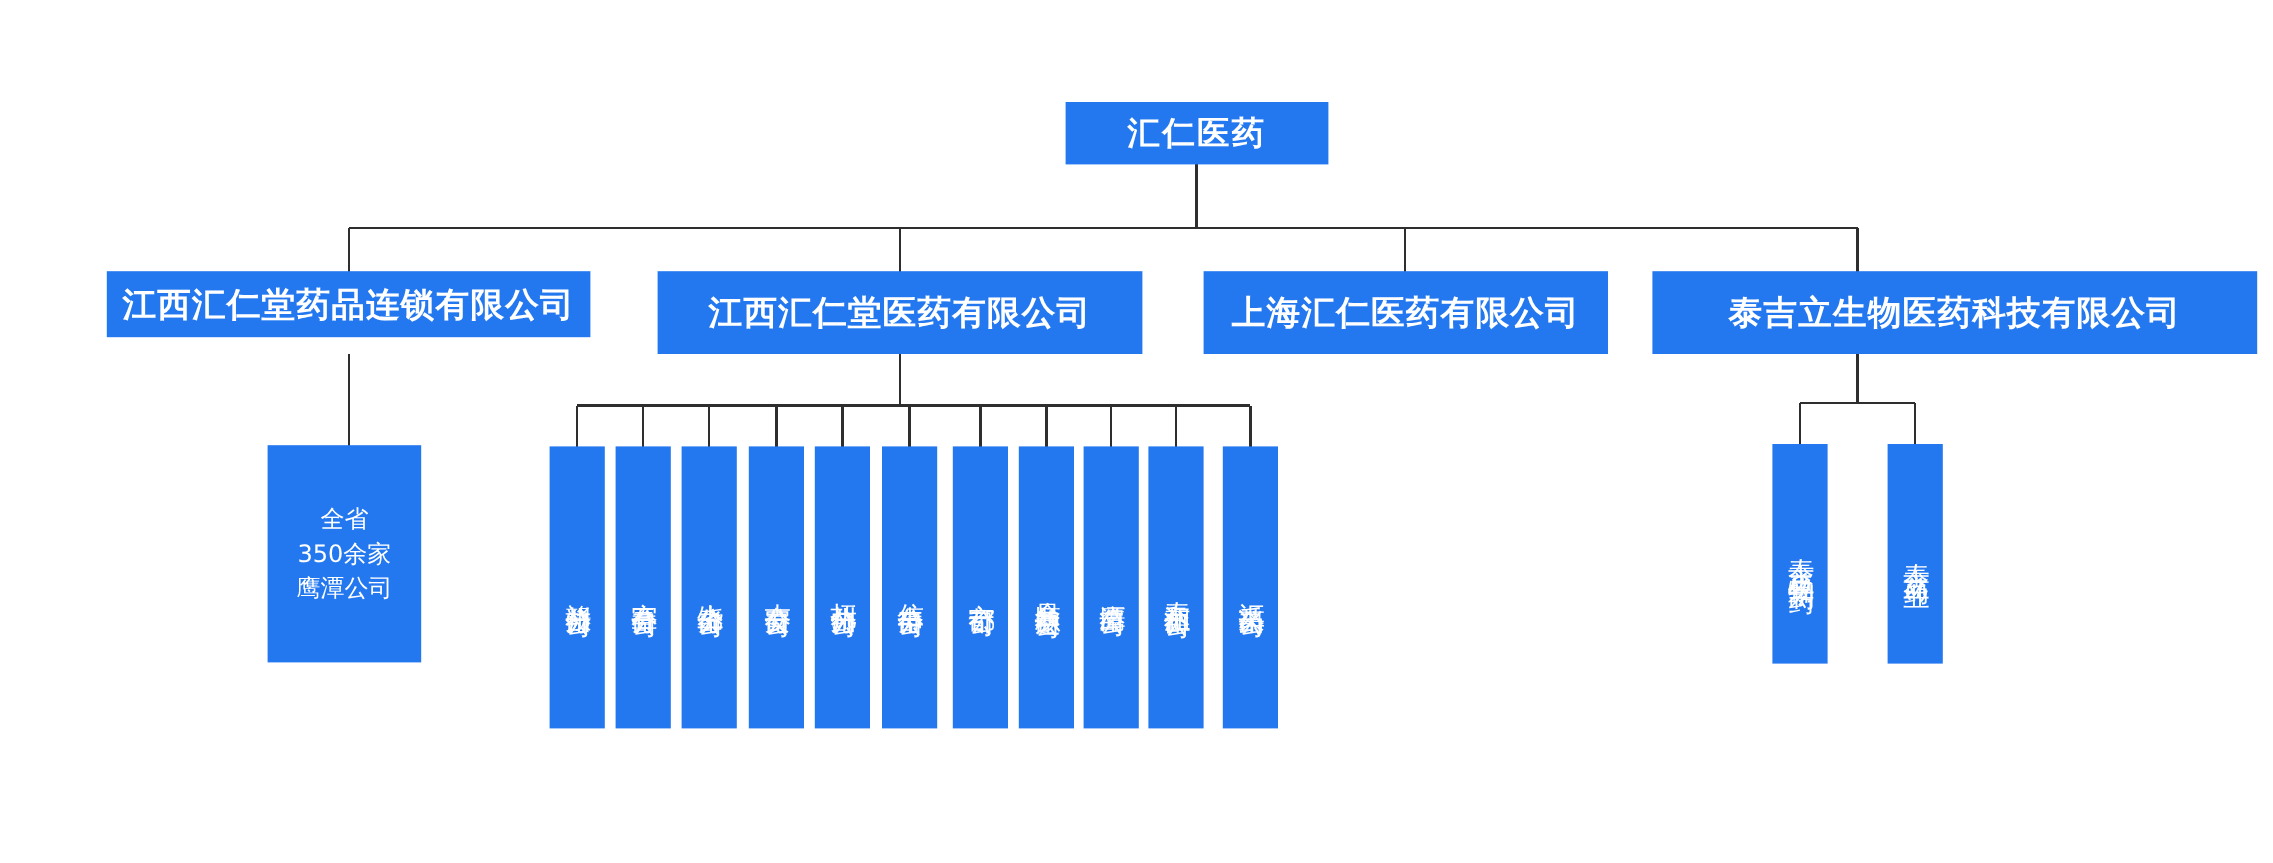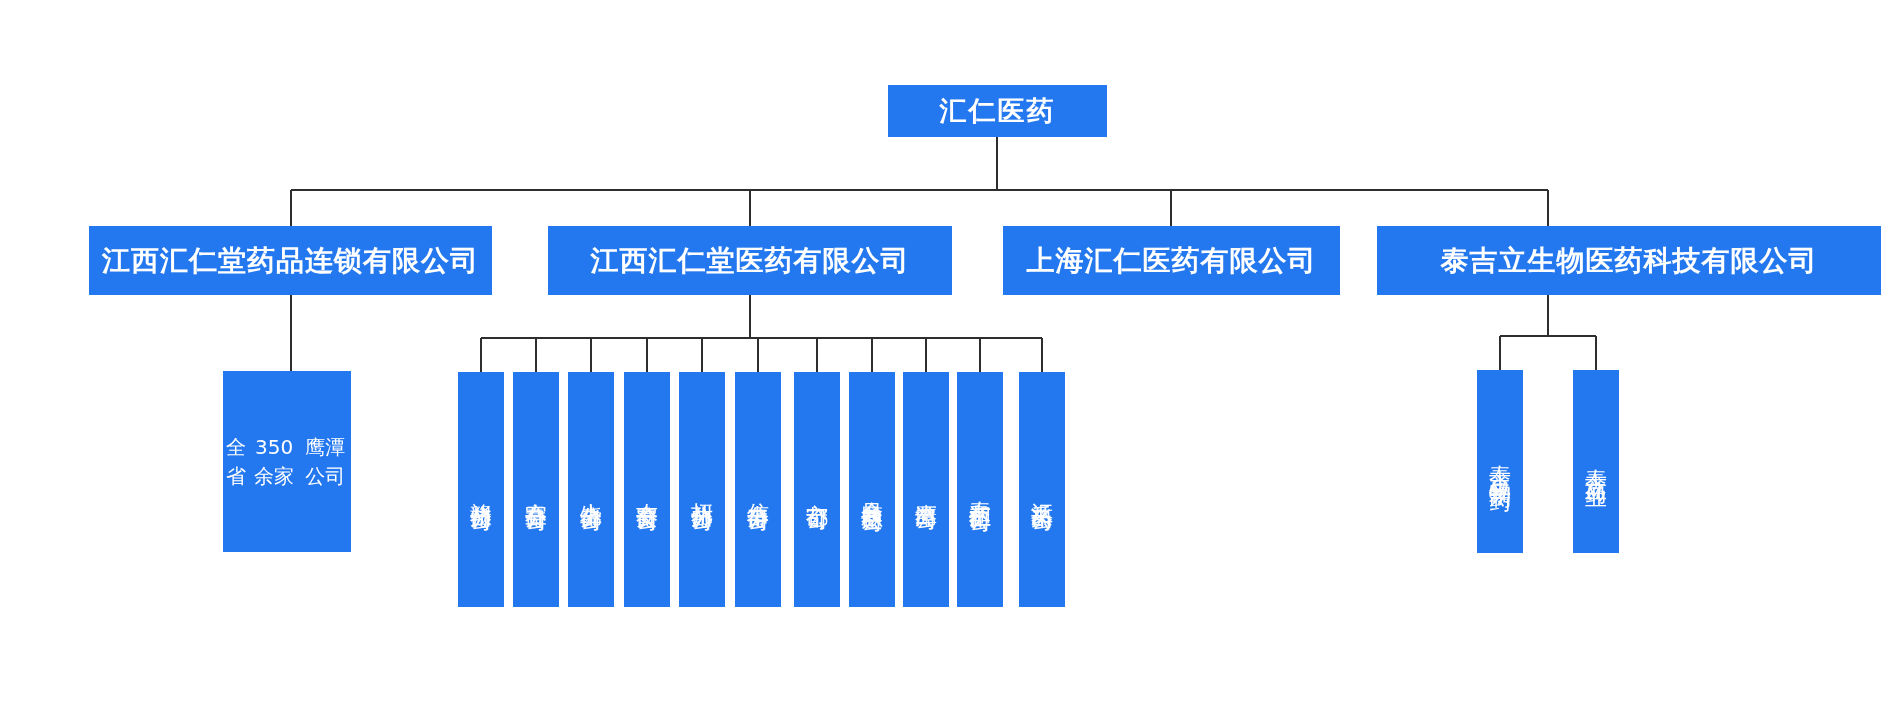--- a/index.html
+++ b/index.html
@@ -14,21 +14,21 @@
   .node{
     position:absolute;
     background:#2478EF;
     color:#ffffff;
     display:flex;align-items:center;justify-content:center;
     box-sizing:border-box;
     text-align:center;
   }
   .root{font-size:27px;font-weight:700;letter-spacing:2px;}
   .lvl2{font-size:28px;font-weight:700;letter-spacing:1px;white-space:nowrap;}
-  .leaf-multi{flex-direction:row;font-size:20px;line-height:29px;font-weight:400;}
+  .leaf-multi{flex-direction:column;font-size:20px;line-height:29px;font-weight:400;}
   .vnode .vtext{
     writing-mode:vertical-lr;
     text-orientation:upright;
     font-size:22px;
     letter-spacing:2px;
     font-weight:400;
   }
   .vnode.tall{top:372px;height:235px;width:46px;}
   .vnode.short{top:370px;height:183px;width:46px;}
   .vnode.short .vtext{letter-spacing:4px;}
@@ -68,21 +68,21 @@
 
       <line x1="1548" y1="295" x2="1548" y2="336"></line>
       <line x1="1500" y1="336" x2="1596" y2="336"></line>
       <line x1="1500" y1="336" x2="1500" y2="371"></line>
       <line x1="1596" y1="336" x2="1596" y2="371"></line>
     </g>
   </svg>
 
   <div class="node root" style="left:888px;top:85px;width:219px;height:52px">汇仁医药</div>
 
-  <div class="node lvl2" style="left:89px;top:226px;width:403px;height:69px">江西汇仁堂药品连锁有限公司</div>
+  <div class="node lvl2" style="left:89px;top:226px;width:403px;height:55px">江西汇仁堂药品连锁有限公司</div>
   <div class="node lvl2" style="left:548px;top:226px;width:404px;height:69px">江西汇仁堂医药有限公司</div>
   <div class="node lvl2" style="left:1003px;top:226px;width:337px;height:69px">上海汇仁医药有限公司</div>
   <div class="node lvl2" style="left:1377px;top:226px;width:504px;height:69px">泰吉立生物医药科技有限公司</div>
 
   <div class="node leaf-multi" style="left:223px;top:371px;width:128px;height:181px">
     <div>全省</div>
     <div>350余家</div>
     <div>鹰潭公司</div>
   </div>
 

